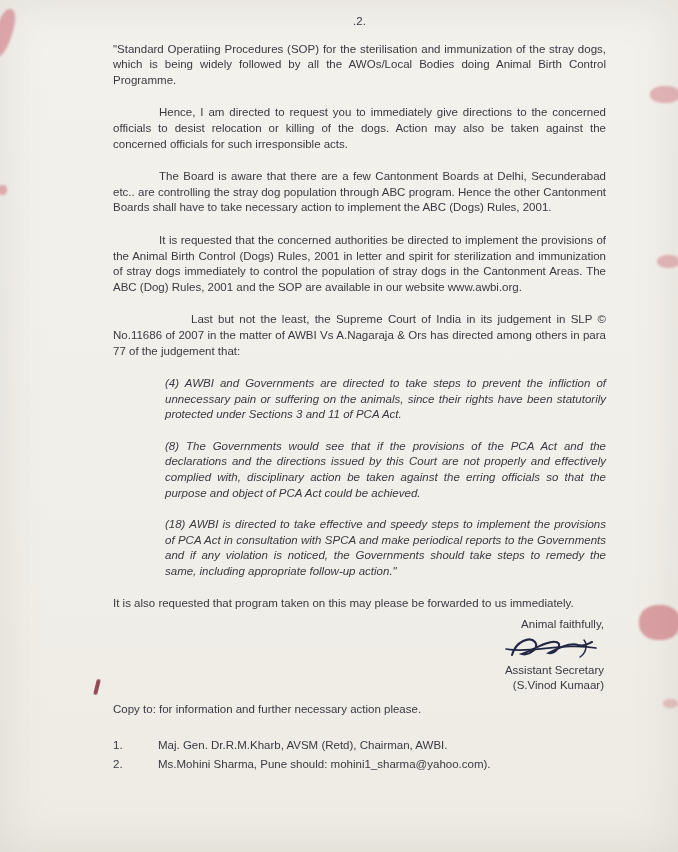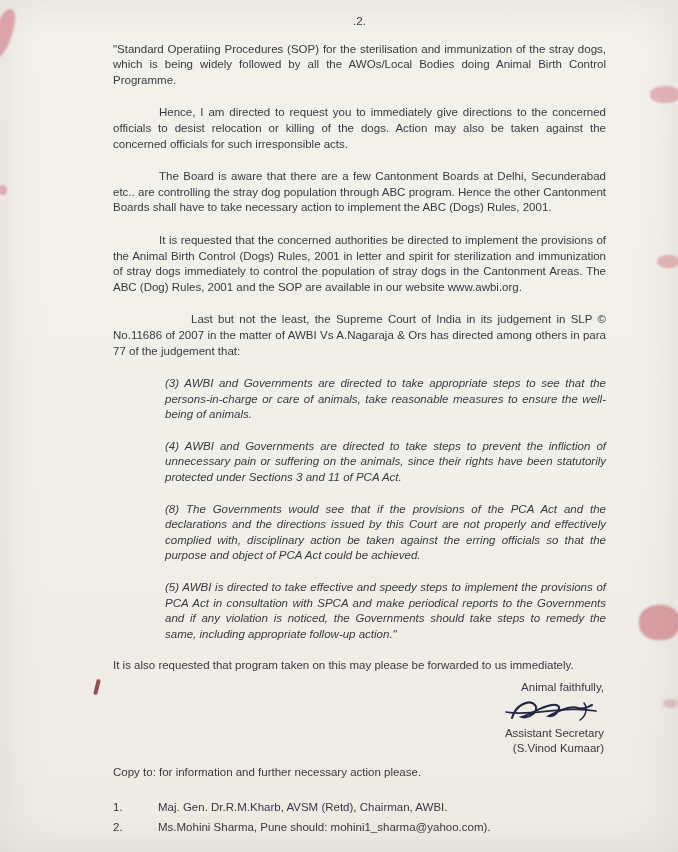--- a/index.html
+++ b/index.html
@@ -60,24 +60,23 @@
     <p class="para">"Standard Operatiing Procedures (SOP) for the sterilisation and immunization of the stray dogs, which is being widely followed by all the AWOs/Local Bodies doing Animal Birth Control Programme.</p>
 
     <p class="para indent">Hence, I am directed to request you to immediately give directions to the concerned officials to desist relocation or killing of the dogs. Action may also be taken against the concerned officials for such irresponsible acts.</p>
 
     <p class="para indent">The Board is aware that there are a few Cantonment Boards at Delhi, Secunderabad etc.. are controlling the stray dog population through ABC program. Hence the other Cantonment Boards shall have to take necessary action to implement the ABC (Dogs) Rules, 2001.</p>
 
     <p class="para indent"><span>It is requested that the concerned authorities be directed to implement the provisions of the Animal Birth Control (Dogs) Rules, 2001 in letter and spirit for sterilization and immunization of stray dogs immediately to control the population of stray dogs in the Cantonment Areas. The ABC (Dog) Rules, 2001 and the SOP are available in our website </span><span class="weblink">www.awbi.org</span><span>.</span></p>
 
     <p class="para indent-big">Last but not the least, the Supreme Court of India in its judgement in SLP © No.11686 of 2007 in the matter of AWBI Vs A.Nagaraja &amp; Ors has directed among others in para 77 of the judgement that:</p>
 
-    <div class="quote">(3) AWBI and Governments are directed to take appropriate steps to see that the persons-in-charge or care of animals, take reasonable measures to ensure the well-being of animals.</div>
     <div class="quote">(4) AWBI and Governments are directed to take steps to prevent the infliction of unnecessary pain or suffering on the animals, since their rights have been statutorily protected under Sections 3 and 11 of PCA Act.</div>
     <div class="quote">(8) The Governments would see that if the provisions of the PCA Act and the declarations and the directions issued by this Court are not properly and effectively complied with, disciplinary action be taken against the erring officials so that the purpose and object of PCA Act could be achieved.</div>
-    <div class="quote">(5) AWBI is directed to take effective and speedy steps to implement the provisions of PCA Act in consultation with SPCA and make periodical reports to the Governments and if any violation is noticed, the Governments should take steps to remedy the same, including appropriate follow-up action."</div>
+    <div class="quote">(18) AWBI is directed to take effective and speedy steps to implement the provisions of PCA Act in consultation with SPCA and make periodical reports to the Governments and if any violation is noticed, the Governments should take steps to remedy the same, including appropriate follow-up action."</div>
 
     <p class="para closing">It is also requested that program taken on this may please be forwarded to us immediately.</p>
 
     <div class="signature-block">
       <div>Animal faithfully,</div>
       <svg class="signature-svg" width="98" height="30" viewBox="0 0 98 30">
         <path d="M10,22 C14,8 28,3 33,9 C38,15 27,23 20,21 C31,17 46,7 54,9 C62,11 53,21 47,20 C56,15 68,9 76,12 C82,14 86,11 90,9" fill="none" stroke="#232744" stroke-width="2.1" stroke-linecap="round"></path>
         <path d="M4,16 C28,21 62,9 94,15" fill="none" stroke="#232744" stroke-width="1.7" stroke-linecap="round"></path>
         <path d="M82,7 C86,12 84,20 78,24" fill="none" stroke="#232744" stroke-width="1.5" stroke-linecap="round"></path>
       </svg>

